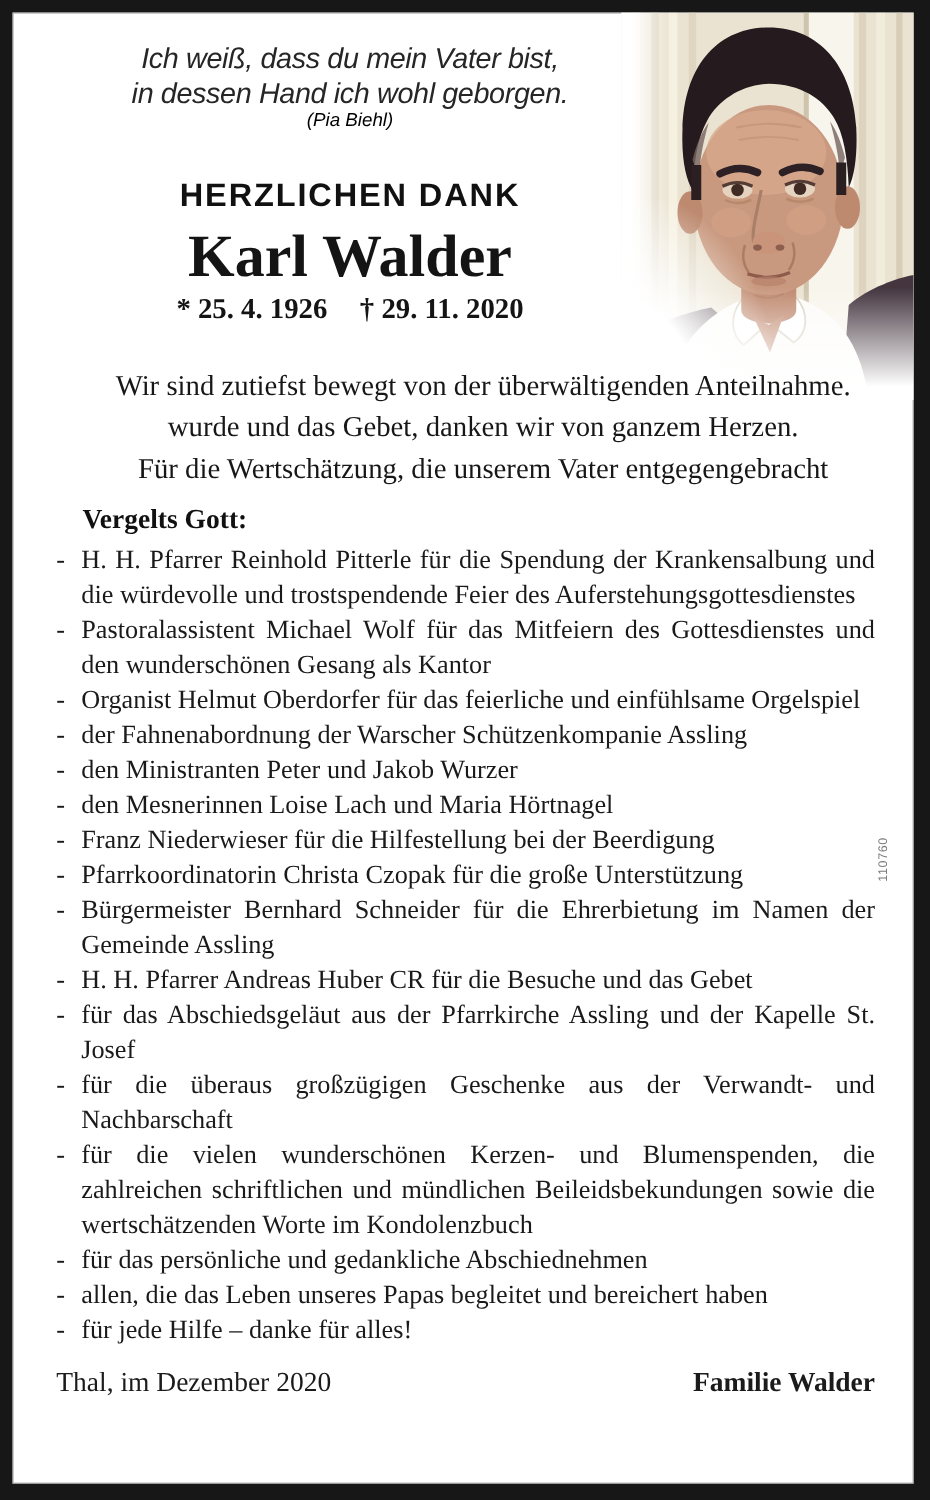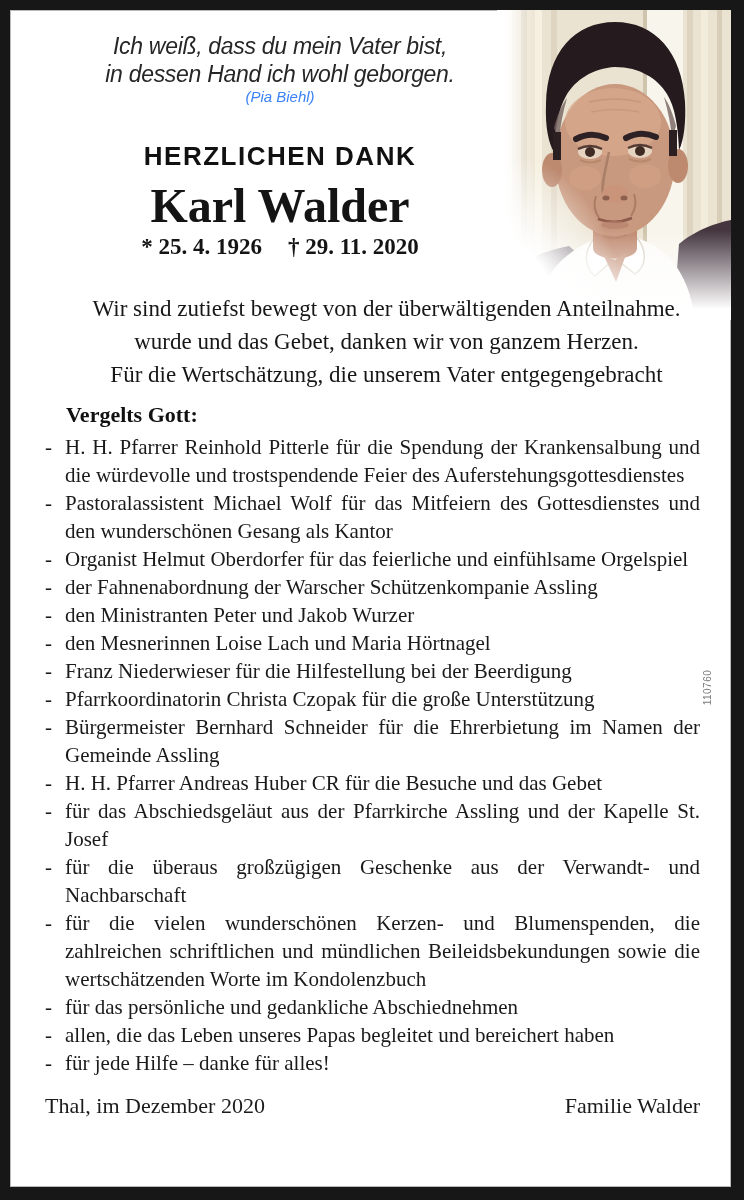--- a/index.html
+++ b/index.html
@@ -55,21 +55,21 @@
     font-size: 23px;
     line-height: 28px;
     color: #262626;
     letter-spacing: -0.3px;
   }
   .quote-attr {
     font-family: "Liberation Sans", sans-serif;
     font-style: italic;
     font-size: 15px;
     line-height: 18px;
-    color: #3b82f6;
+    color: #000000;
   }
   .thanks-line {
     margin-top: 36px;
     font-family: "Liberation Sans", sans-serif;
     font-weight: bold;
     font-size: 26px;
     line-height: 28px;
     letter-spacing: 1.5px;
     color: #111111;
   }
@@ -127,21 +127,21 @@
 
   
   .footer {
     margin: 16px 31px 0 35px;
     display: flex;
     justify-content: space-between;
     align-items: center;
     font-size: 22px;
     line-height: 26px;
   }
-  .footer .family { font-weight: normal; }
+  .footer .family { font-weight: bold; }
 
   
   .side-number {
     position: absolute;
     right: 0;
     top: 672px;
     width: 48px;
     text-align: center;
     transform: rotate(-90deg);
     font-family: "Liberation Sans", sans-serif;

